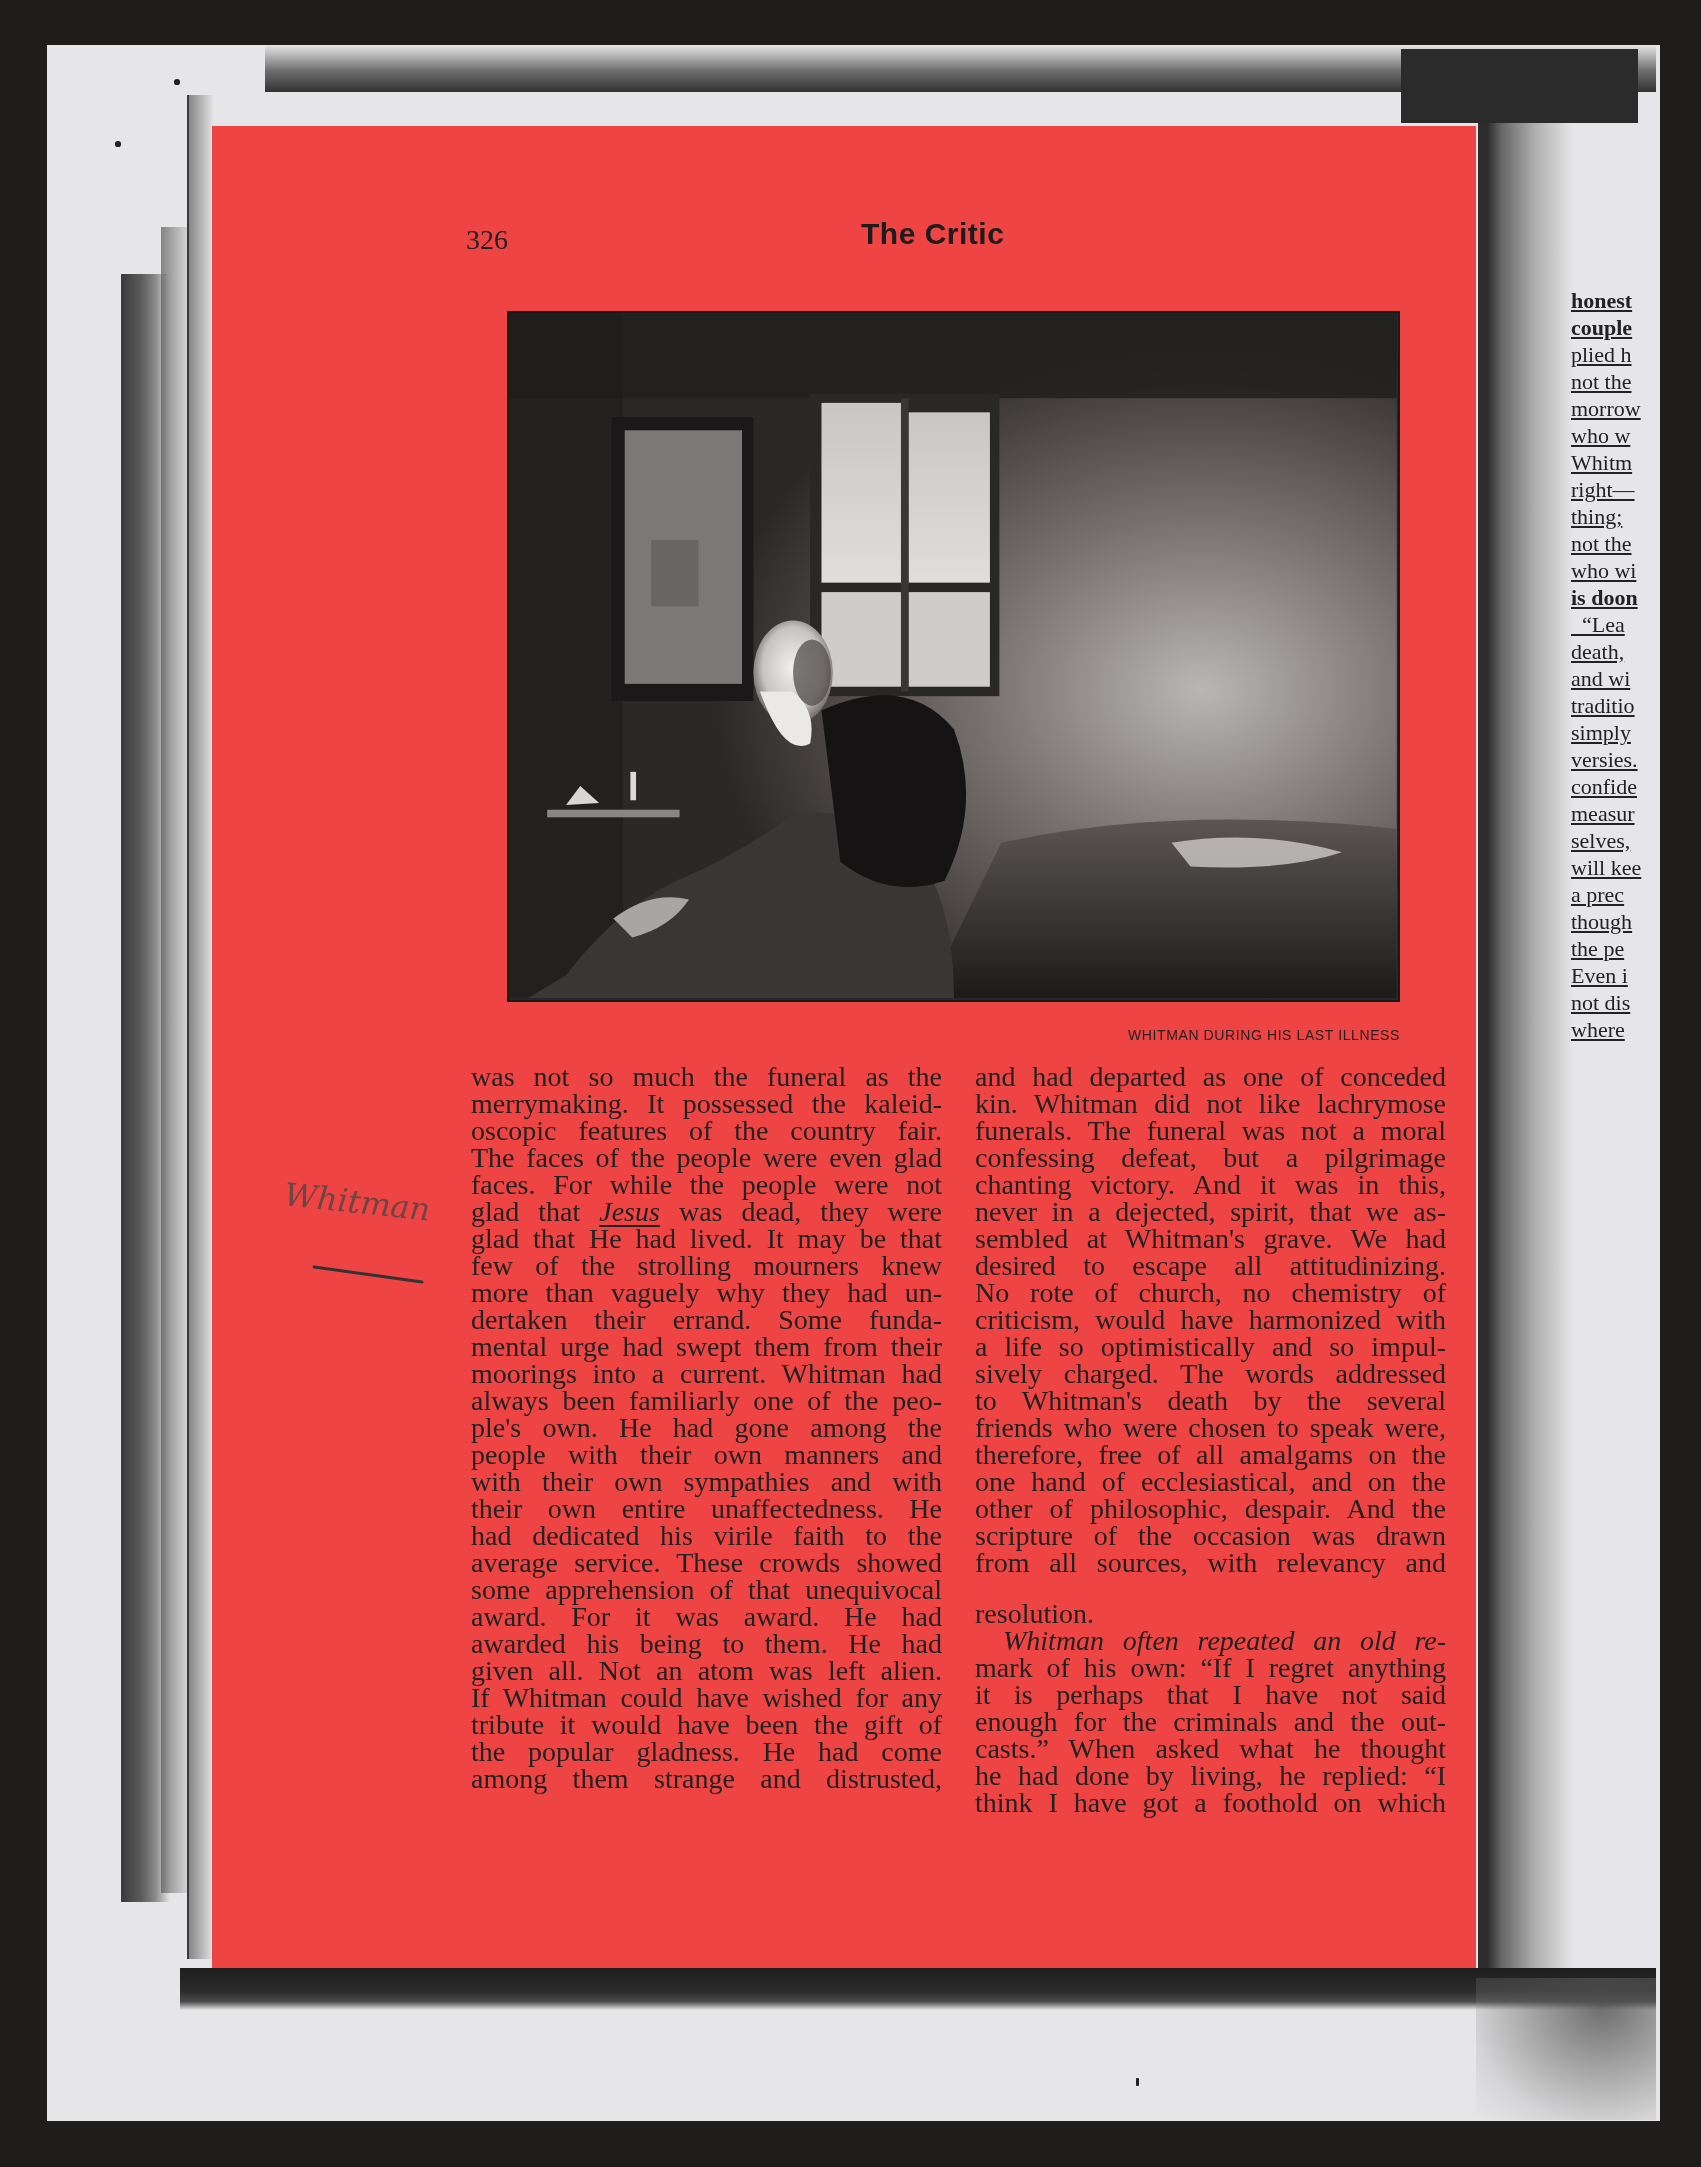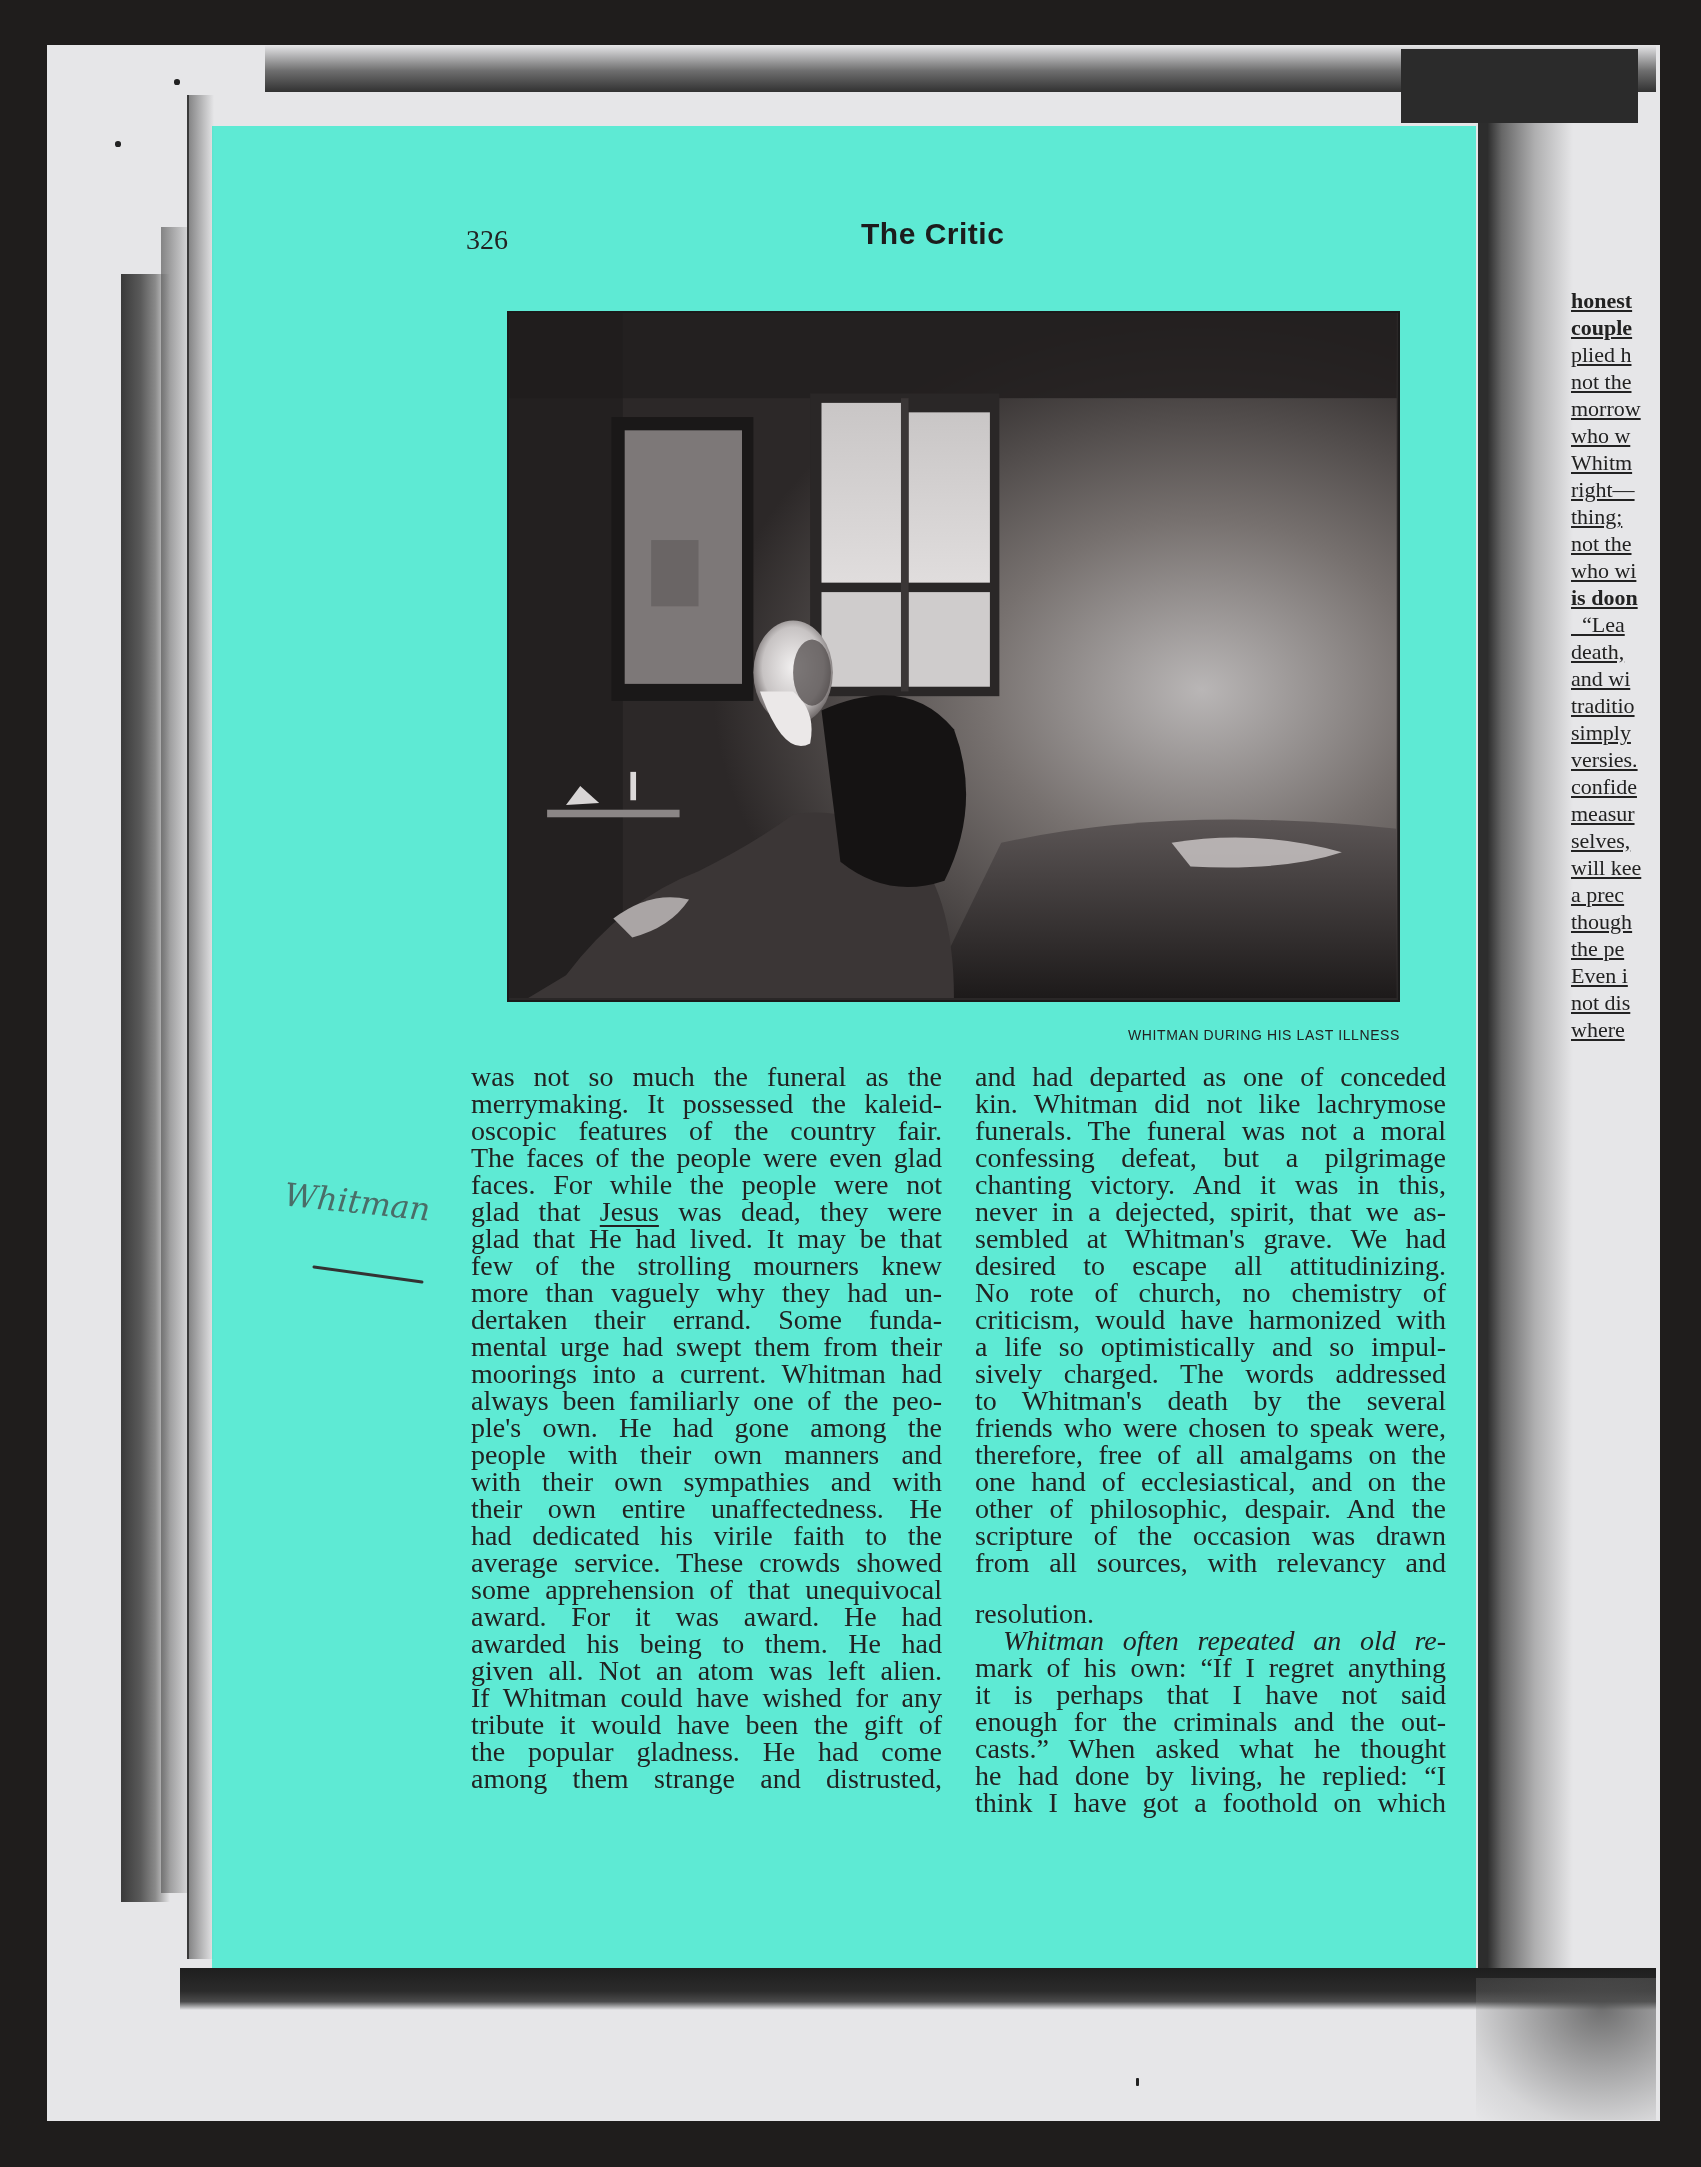--- a/index.html
+++ b/index.html
@@ -47,21 +47,21 @@
   .gutter-shadow {
     position: absolute; left: 1478px; top: 123px; width: 95px; height: 1855px;
     background: linear-gradient(to right, #2d2d2d 0%, #2d2d2d 10%, rgba(80,80,80,.85) 25%, rgba(130,130,130,.55) 60%, rgba(220,220,220,0) 100%);
   }
   .right-black {
     position: absolute; left: 1660px; top: 0; width: 42px; height: 2167px; background: #1f1d1c;
   }
   .page {
     position: absolute; left: 212px; top: 126px;
     width: 1264px; height: 1850px;
-    background: #5eead4;
+    background: #ef4444;
   }
   .running-head {
     position: absolute; left: 0; top: 0; width: 100%; height: 142px;
   }
   .page-number {
     position: absolute; left: 254px; top: 98px;
     font-size: 28px; color: #222;
     font-family: "Liberation Serif", serif;
   }
   .journal-title {
@@ -88,21 +88,21 @@
   .column {
     position: absolute; top: 937px; width: 471px;
     font-size: 28px; line-height: 27px; color: #222;
     text-align: justify;
   }
   .col-left { left: 259px; }
   .col-right { left: 763px; }
   .line { display: block; text-align-last: justify; white-space: nowrap; }
   .line.last { text-align-last: left; margin-top: 24px; }
   .indent { padding-left: 28px; font-style: italic; }
-  .underlined { text-decoration: underline; text-decoration-thickness: 1.9px; text-underline-offset: 3.8px; }
+  .underlined { text-decoration: underline; text-decoration-thickness: 1.9px; text-underline-offset: 3.8px; font-style: italic; }
   .margin-note {
     position: absolute; left: 284px; top: 1183px;
     font-family: "DejaVu Serif", serif; font-style: italic;
     font-size: 32px; color: #444; transform: rotate(6deg);
     opacity: .75;
   }
   .margin-underline {
     position: absolute; left: 312px; top: 1273px; width: 112px; height: 2.8px;
     background: #333; transform: rotate(8deg); border-radius: 1.9px;
   }

